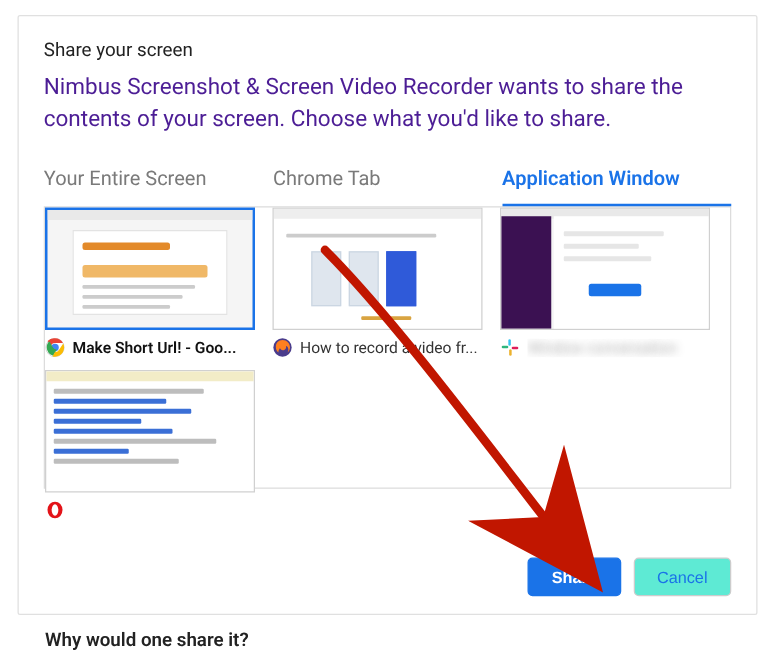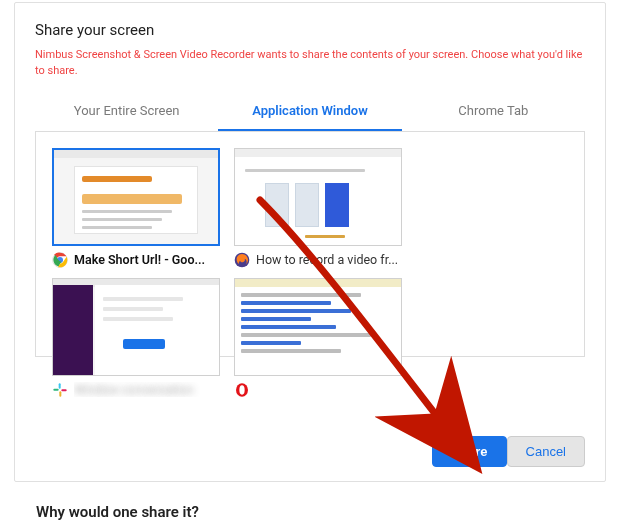--- a/index.html
+++ b/index.html
@@ -8,64 +8,64 @@
     font-family: "Segoe UI", Roboto, Arial, sans-serif;
     background: #fff;
     width: 620px;
     height: 528px;
     position: relative;
     font-size: 13px;
     color: #333;
   }
   .dialog {
     position: absolute;
-    left: 14px; top: 2px; right: 14px;
+    left: 14px; top: 12px; right: 14px;
     border: 1px solid #e0e0e0;
     border-radius: 2px;
     padding: 18px 20px 60px 20px;
     height: 480px;
   }
   .title {
     font-size: 15px;
     color: #222;
     margin-bottom: 8px;
   }
   .desc {
-    font-size: 11px;
-    color: #ef4444;
+    font-size: 18px;
+    color: #4c1d95;
     line-height: 1.45;
     margin-bottom: 14px;
   }
   .tabs {
     display: flex;
     border-bottom: 1px solid #fff;
   }
   .tab {
     flex: 1;
-    text-align: center;
+    text-align: left;
     padding: 10px 0 12px 0;
-    font-size: 13px;
+    font-size: 16px;
     color: #7a7a7a;
     cursor: pointer;
     position: relative;
   }
   .tab.active {
     color: #1a73e8;
     font-weight: 600;
   }
   .tab.active::after {
     content: "";
     position: absolute;
     left: 0; right: 0; bottom: -1px;
     height: 2px;
     background: #1a73e8;
   }
   .grid-wrap {
     border: 1px solid #dcdcdc;
-    padding: 16px;
+    padding: 0;
     height: 226px;
   }
   .grid {
     display: flex;
     flex-wrap: wrap;
     gap: 10px 14px;
   }
   .window {
     width: 168px;
     cursor: pointer;
@@ -102,28 +102,29 @@
     color: transparent;
     text-shadow: 0 0 7px rgba(160,160,160,0.9);
     user-select: none;
   }
   .favicon { width: 16px; height: 16px; display:inline-flex; align-items:center; justify-content:center; }
   .actions {
     position: absolute;
     right: 20px;
     bottom: 14px;
     display: flex;
+    gap: 10px;
     padding-left: 17px;
   }
   .btn {
     font-size: 13px;
     padding: 7px 18px;
     border-radius: 4px;
     border: 1px solid #ccc;
-    background: #e5e5e5;
+    background: #5eead4;
     color: #1a73e8;
     cursor: pointer;
   }
   .btn.primary {
     background: #1a73e8;
     border-color: #1a73e8;
     color: #fff;
     font-weight: 600;
   }
   
@@ -177,22 +178,22 @@
 </style>
 </head>
 <body>
 
 <div class="dialog">
   <div class="title">Share your screen</div>
   <div class="desc">Nimbus Screenshot &amp; Screen Video Recorder wants to share the contents of your screen. Choose what you'd like to share.</div>
 
   <div class="tabs">
     <div class="tab">Your Entire Screen</div>
+    <div class="tab">Chrome Tab</div>
     <div class="tab active">Application Window</div>
-    <div class="tab">Chrome Tab</div>
   </div>
 
   <div class="grid-wrap">
     <div class="grid">
 
       <div class="window selected">
         <div class="thumb t1">
           <div class="mock-bar"></div>
           <div class="mock-block"></div>
           <div class="mock-hl1"></div>

